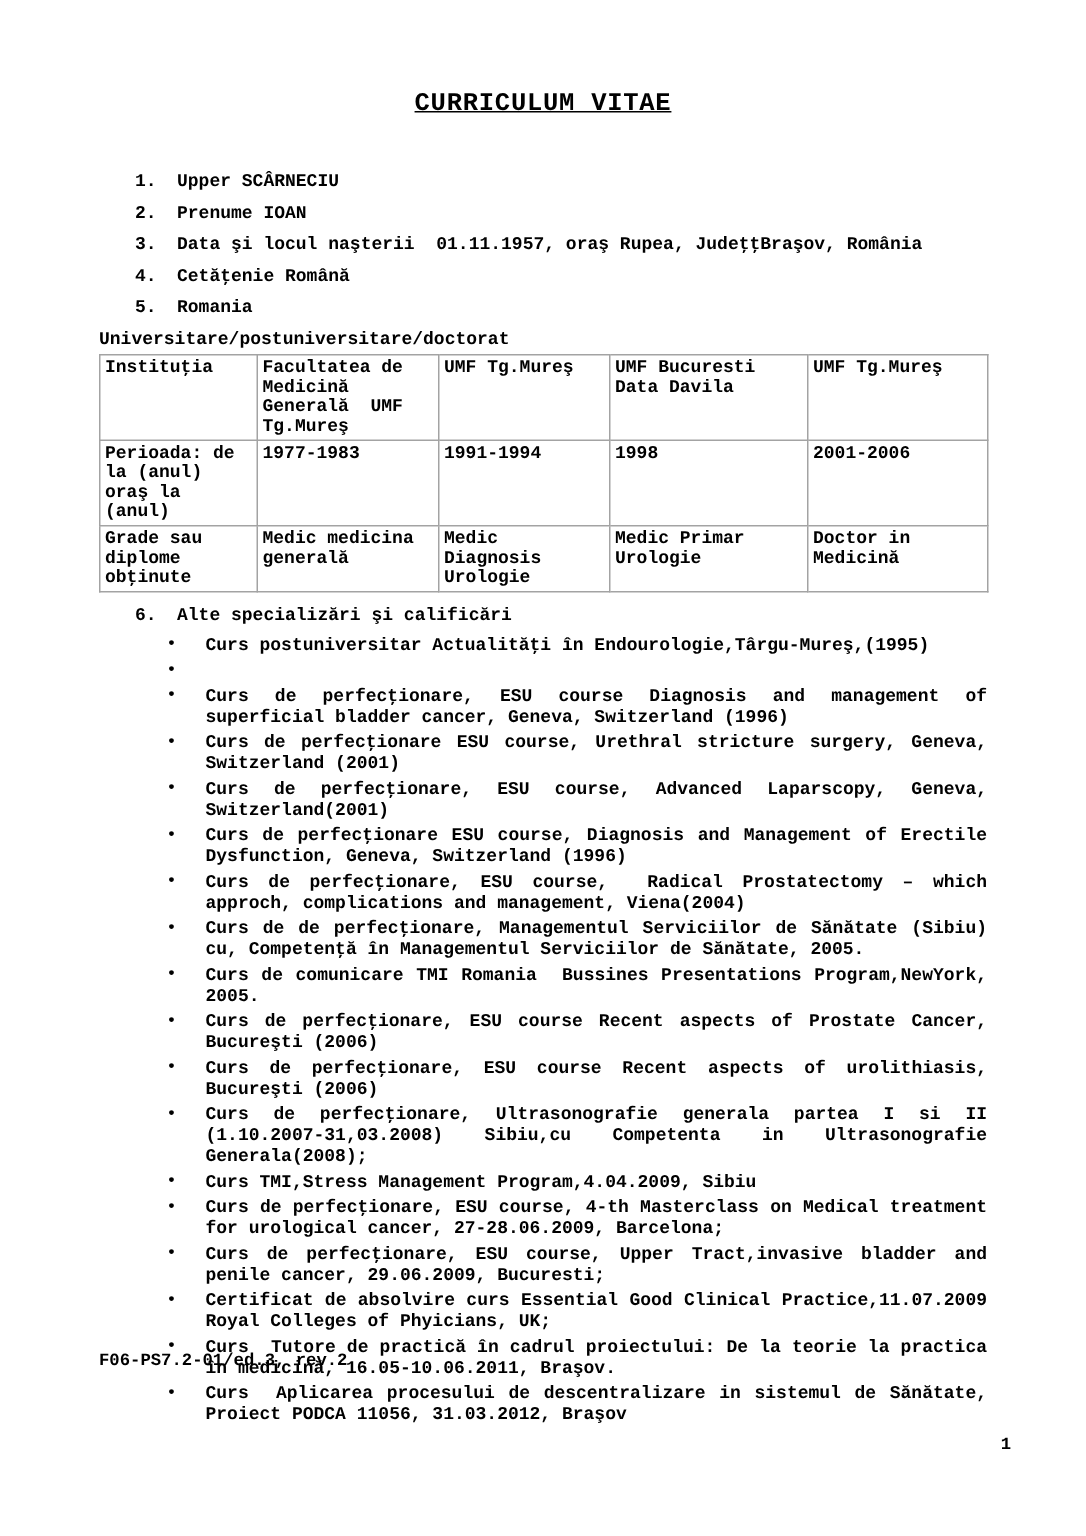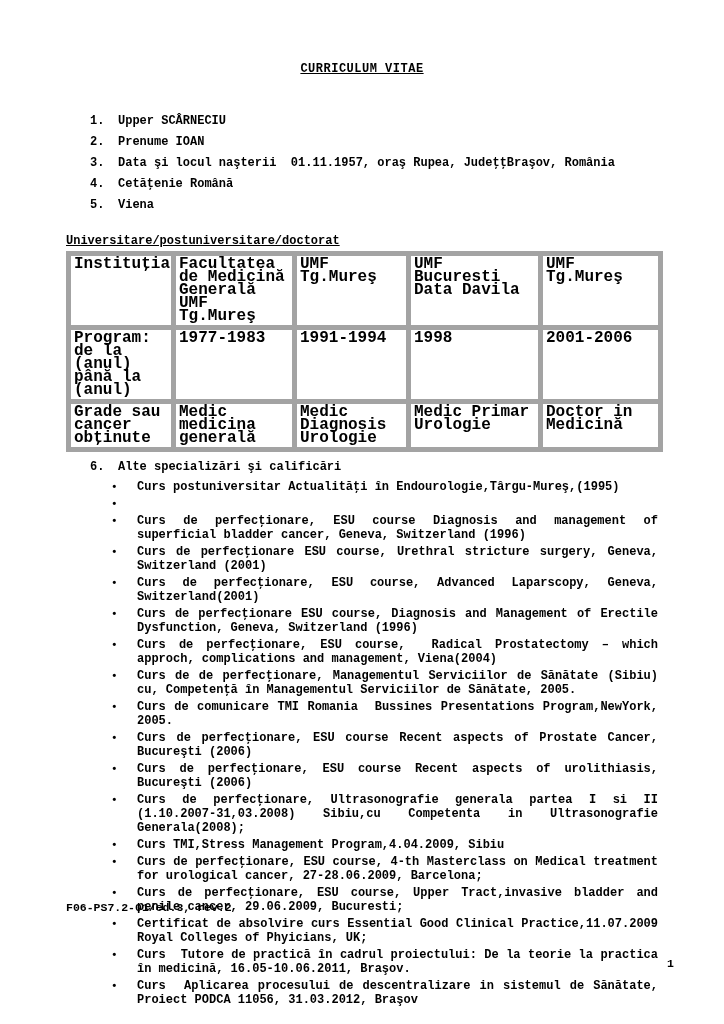--- a/index.html
+++ b/index.html
@@ -4,32 +4,32 @@
 <style>
   html,body{margin:0;padding:0;background:#8a8a8a;}
   .page{
     width:724px;height:1024px;background:#ffffff;color:#000;
     font-family:"Liberation Mono","DejaVu Sans Mono",monospace;
     font-weight:700;font-size:12px;
     position:relative;overflow:hidden;box-sizing:border-box;
     padding:62px 66px 0 66px;margin:0 auto;
   }
   .title{
-    text-align:center;font-size:12px;letter-spacing:.5px;
+    text-align:center;font-size:17px;letter-spacing:.5px;
     text-decoration:underline;margin-bottom:34px;line-height:15px;
   }
   .numbered{margin:0;}
   .nitem{display:flex;padding-left:24px;line-height:21px;}
   .nnum{flex:0 0 28px;}
   .ntext{white-space:pre-wrap;}
-  .subtitle{line-height:16px;text-decoration:underline;margin-top:17px;}
+  .subtitle{line-height:16px;margin-top:2px;}
   table.studies{border-collapse:collapse;table-layout:fixed;width:592px;margin-top:2px;}
   table.studies td{
-    border:5px solid #a3a3a3;vertical-align:top;padding:2px 3px;
-    line-height:13px;font-size:16px;overflow:hidden;
+    border:1px solid #a3a3a3;vertical-align:top;padding:2px 3px;
+    line-height:13px;font-size:12px;overflow:hidden;
   }
   .sec6{display:flex;padding-left:24px;line-height:16px;margin-top:7px;}
   .sec6 .nnum{flex:0 0 28px;}
   .bullets{margin-top:5px;}
   .bullet{display:flex;padding-left:45px;margin-bottom:3px;}
   .bmark{flex:0 0 26px;line-height:14px;font-size:11px;}
   .btext{flex:1;text-align:justify;line-height:14px;}
   .footer{position:absolute;left:66px;top:901px;font-size:11.5px;}
   .pagenum{position:absolute;right:50px;top:957px;font-size:11.5px;}
 </style>
@@ -52,21 +52,21 @@
     <div class="nitem">
       <span class="nnum">3.</span>
       <span class="ntext">Data şi locul naşterii&nbsp; 01.11.1957, oraş Rupea, JudeţţBraşov, România</span>
     </div>
     <div class="nitem">
       <span class="nnum">4.</span>
       <span class="ntext">Cetăţenie Română</span>
     </div>
     <div class="nitem">
       <span class="nnum">5.</span>
-      <span class="ntext">Viena</span>
+      <span class="ntext">Romania</span>
     </div>
   </div>
 
   <div class="subtitle">Universitare/postuniversitare/doctorat</div>
 
   <table class="studies">
     <colgroup>
         <col style="width:105px">
         <col style="width:121px">
         <col style="width:114px">
@@ -75,28 +75,28 @@
       </colgroup>
     <tbody>
         <tr>
       <td>Instituţia</td>
       <td>Facultatea de Medicină Generală&nbsp; UMF Tg.Mureş</td>
       <td>UMF Tg.Mureş</td>
       <td>UMF Bucuresti Data Davila</td>
       <td>UMF Tg.Mureş</td>
     </tr>
     <tr>
-      <td>Program: de la (anul) până la (anul)</td>
+      <td>Perioada: de la (anul) oraş la (anul)</td>
       <td>1977-1983</td>
       <td>1991-1994</td>
       <td>1998</td>
       <td>2001-2006</td>
     </tr>
     <tr>
-      <td>Grade sau cancer obţinute</td>
+      <td>Grade sau diplome obţinute</td>
       <td>Medic medicina generală</td>
       <td>Medic Diagnosis Urologie</td>
       <td>Medic Primar Urologie</td>
       <td>Doctor in Medicină</td>
     </tr>
   </tbody>
     </table>
 
   <div class="sec6">
     <span class="nnum">6.</span>

